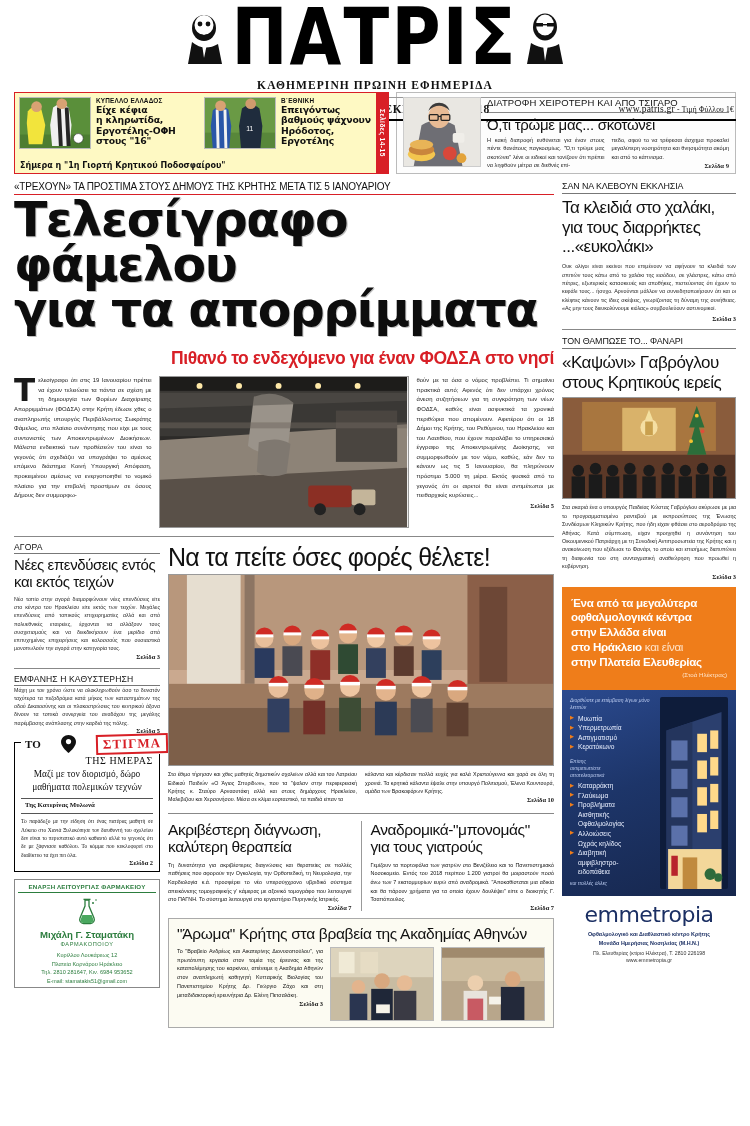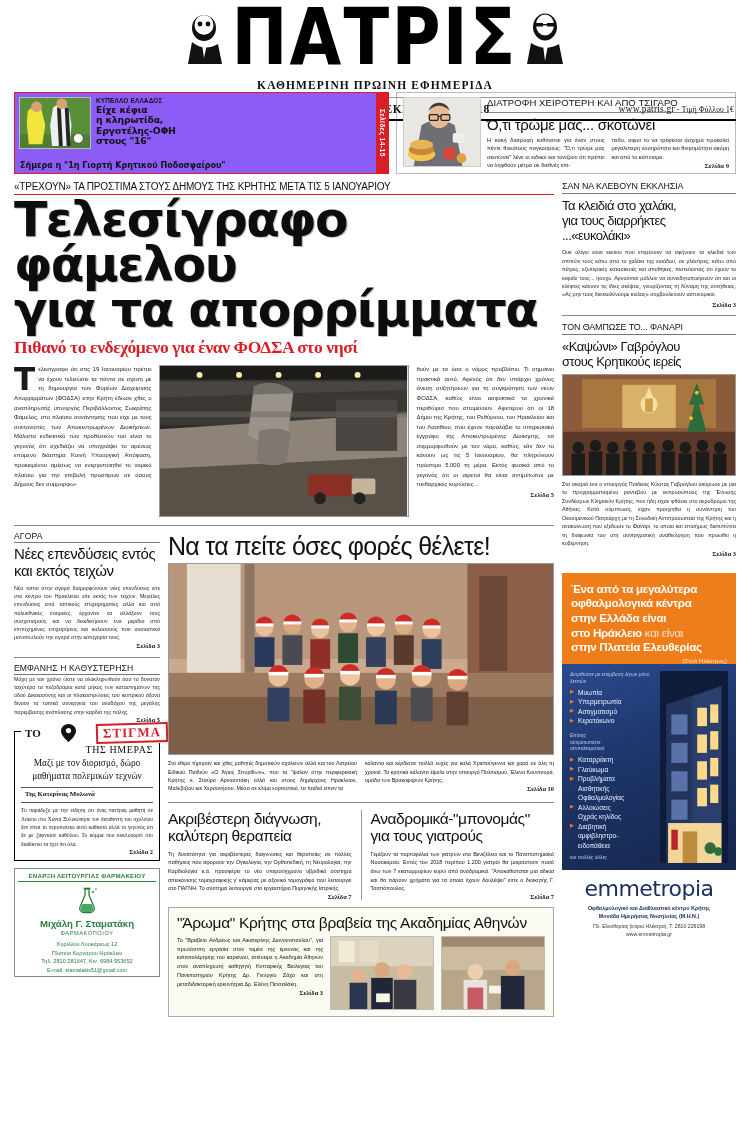--- a/index.html
+++ b/index.html
@@ -47,21 +47,21 @@
   .infobar .left b { font-size: 12px; font-weight: 400; }
   .infobar .center { font-weight: 700; font-size: 11.5px; letter-spacing: .6px; }
   .infobar .right { font-size: 9.5px; letter-spacing: .2px; }
   .infobar .right small { font-size: 7.5px; }
   .rule-black { border-top: 2px solid #000; }
 
   
   .topbanner { display: flex; gap: 7px; margin-top: 6px; height: 82px; }
   .sports-box {
     flex: 0 0 375px; border: 1.6px solid #d81f26; display: flex;
-    background: #8b5cf6; position: relative; padding: 4px;
+    background: #fef9c3; position: relative; padding: 4px;
   }
   .sports-cols { display: flex; gap: 5px; flex: 1; }
   .sp-item { display: flex; gap: 5px; flex: 1; }
   .sp-photo { width: 72px; height: 52px; border: 1px solid #bbb; overflow: hidden; position: relative; }
   .sp-txt { flex: 1; }
   .sp-kicker { font-size: 6.4px; font-weight: 700; letter-spacing: .2px; color: #111; margin-bottom: 1px;}
   .sp-head { font-size: 9.3px; font-weight: 700; line-height: 1.12; color: #111;
              font-family: "DejaVu Sans", sans-serif; letter-spacing: -.2px;}
   .sports-footer {
     position: absolute; left: 5px; bottom: 3px; font-size: 8px; font-weight: 700;
@@ -96,22 +96,22 @@
     font-weight: 700;
     font-size: 48px;
     line-height: .94;
     letter-spacing: -1.5px;
     color: #0d0d0d;
     transform: scaleX(1.02);
     transform-origin: left;
     text-shadow: 1px 1px 0 rgba(0,0,0,.25);
   }
   .lead-sub {
-    color: #d81f26; font-weight: 700; font-size: 17.5px; margin-top: 5px;
-    font-family: Liberation Serif, serif; letter-spacing: -.4px;
+    color: #d81f26; font-weight: 700; font-size: 17.5px; margin-top: 16px;
+    font-family: Liberation Sans, sans-serif; letter-spacing: -.4px; text-align: right;
   }
   .lead-body { display: flex; gap: 8px; margin-top: 7px; }
   .lb-col { width: 138px; font-size: 5.9px; line-height: 1.62; text-align: justify; color: #1a1a1a; }
   .lb-col.dropcap::first-letter {
     float: left; font-size: 31px; line-height: .82; font-weight: 700; padding: 2px 3px 0 0;
     font-family: "DejaVu Sans", sans-serif;
   }
   .lead-photo { width: 250px; height: 152px; border: 1px solid #999; position: relative; overflow:hidden; }
 
   
@@ -164,27 +164,27 @@
   
   .award-box { margin-top: 7px; border: 1px solid #aaa; background: #fcfbf2; padding: 6px 8px; }
   .award-head { font-size: 15.5px; letter-spacing: -.3px; }
   .award-head .plain { color: #111; }
   .award-row { display: flex; gap: 7px; margin-top: 4px; }
   .award-text { flex: 1; font-size: 5.4px; line-height: 1.62; text-align: justify; }
   .award-photo { width: 104px; height: 74px; border: 1px solid #bbb; position: relative; overflow:hidden;}
 
   
   .side-kicker { font-size: 8.9px; letter-spacing: -.1px; border-bottom: 1px solid #777; padding-bottom: 2px; }
-  .side-head { font-size: 13px; line-height: 1.16; margin: 4px 0 5px; letter-spacing: -.5px; }
+  .side-head { font-size: 17px; line-height: 1.16; margin: 4px 0 5px; letter-spacing: -.5px; }
   .side-body { font-size: 5.35px; line-height: 1.58; text-align: justify; color: #1d1d1d; }
   .side-photo { width: 100%; height: 102px; border: 1px solid #999; margin: 5px 0 4px; position: relative; overflow: hidden; }
   .side-sep { border-top: 1px solid #888; margin: 7px 0 6px; }
 
   
-  .eyead { margin-top: 16px; background: #ef7d1a; padding: 9px 9px 0; }
+  .eyead { margin-top: 7px; background: #ef7d1a; padding: 9px 9px 12px; }
   .eyead p { font-size: 11.6px; line-height: 1.27; color: #ffffff; font-weight: 700; letter-spacing: -.3px;}
   .eyead p .light { font-weight: 400; color: #ffe3c8; }
   .eyead .note { text-align: right; font-size: 6.2px; color: #ffe3c8; margin-top: 2px; font-weight: 400;}
   .eyepanel { background: linear-gradient(160deg,#2b4a8f 0%, #1d3569 45%, #16264c 100%); padding: 7px 8px; display: flex; gap: 4px; }
   .eyelist { width: 86px; }
   .eyelist .hint { font-size: 5px; color: #b9c9ee; font-style: italic; line-height: 1.35; margin-bottom: 3px;}
   .eyelist ul { list-style: none; }
   .eyelist li { font-size: 6.6px; color: #eaf0ff; line-height: 1.45; position: relative; padding-left: 8px; }
   .eyelist li.b::before { content: "\25B6"; position: absolute; left: 0; top: 0.5px; color: #ef7d1a; font-size: 5.2px; }
   .eye-build { flex: 1; border-radius: 2px; position: relative; overflow: hidden; }
@@ -256,20 +256,41 @@
               <circle cx="43" cy="6" r="5.5" fill="#d8a273"></circle>
               <circle cx="60" cy="42" r="5" fill="#fff" stroke="#333" stroke-width=".6"></circle>
             </svg>
           </div>
           <div class="sp-txt">
             <div class="sp-kicker">ΚΥΠΕΛΛΟ ΕΛΛΑΔΟΣ</div>
             <div class="sp-head" style="white-space:pre-line">Είχε κέφια
 η κληρωτίδα,
 Εργοτέλης-ΟΦΗ
 στους "16"</div>
+          </div>
+        </div>
+        <div class="sp-item">
+          <div class="sp-photo">
+            <svg viewBox="0 0 72 52" width="100%" height="100%" preserveAspectRatio="none">
+              <rect width="72" height="52" fill="#6a9a45"></rect>
+              <rect y="36" width="72" height="16" fill="#58873a"></rect>
+              <path d="M8 13 q8 -8 16 -1 l3 17 -2 23 h-17 l-2 -23z" fill="#2a56a8"></path>
+              <path d="M11 12 l1 40 h3 l-1 -40z M19 12 l1 40 h3 l-1 -40z" fill="#f2f2f2"></path>
+              <circle cx="16" cy="8" r="5.5" fill="#d8a273"></circle>
+              <path d="M38 11 q9 -8 18 0 l3 18 -2 23 h-20 l-2 -23z" fill="#1f2c3d"></path>
+              <circle cx="47" cy="6" r="5.5" fill="#cf9a6e"></circle>
+              <text x="46" y="34" font-size="7" fill="#fff" text-anchor="middle" font-family="sans-serif">11</text>
+            </svg>
+          </div>
+          <div class="sp-txt">
+            <div class="sp-kicker">Β΄ΕΘΝΙΚΗ</div>
+            <div class="sp-head" style="white-space:pre-line">Επειγόντως
+βαθμούς ψάχνουν
+Ηρόδοτος,
+Εργοτέλης</div>
           </div>
         </div>
       </div>
       <div class="sports-footer">Σήμερα η "1η Γιορτή Κρητικού Ποδοσφαίρου"</div>
       <div class="pages-tab">Σελίδες 14-15</div>
     </div>
 
     <div class="diet-box">
       <div class="diet-photo">
         <svg viewBox="0 0 78 70" width="100%" height="100%" preserveAspectRatio="none">

